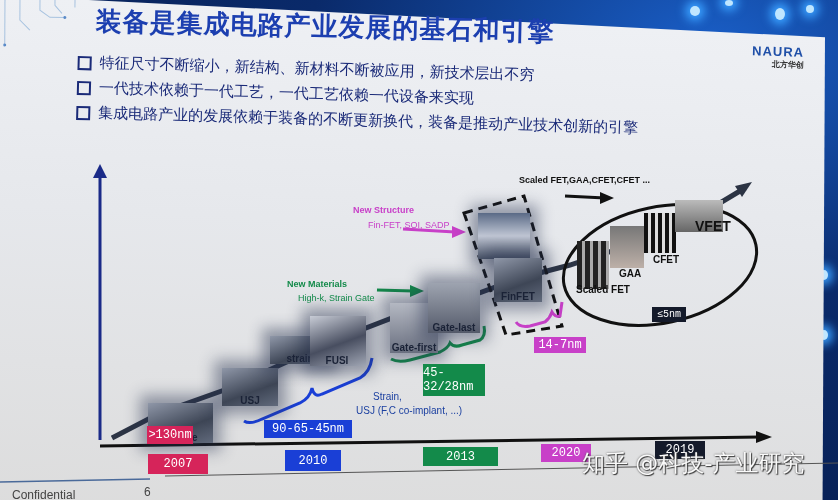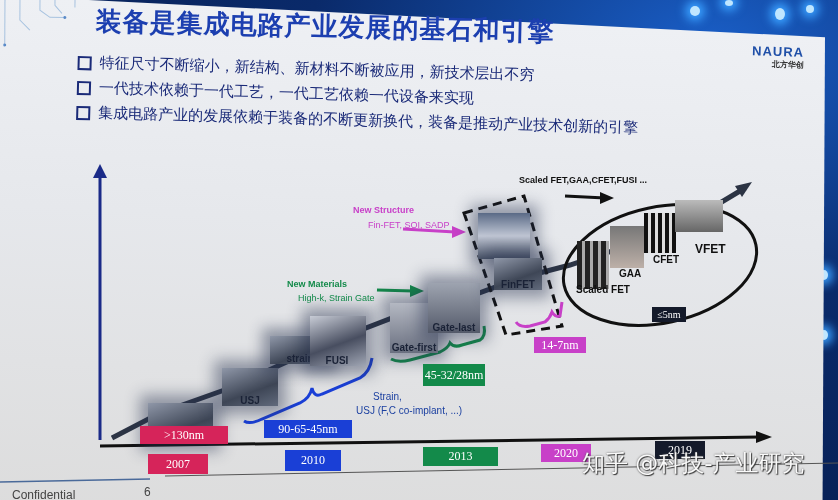--- a/index.html
+++ b/index.html
@@ -15,21 +15,21 @@
   .title { position:absolute; left:96px; top:4px; font-size:26px; font-weight:bold; color:#1c3fb0;
            letter-spacing:1px; white-space:nowrap; font-family:"DejaVu Sans",sans-serif;
            transform:rotate(1.3deg); transform-origin:0 0; }
   .logo { position:absolute; left:752px; top:44px; text-align:right; transform:rotate(1.5deg); }
   .logo .brand { font-size:13px; font-weight:bold; color:#2050a8; letter-spacing:1px; font-family:"Liberation Sans",sans-serif; }
   .logo .sub { font-size:8px; color:#333; font-weight:bold; }
   .bullets { position:absolute; left:78px; top:50px; transform:rotate(1.6deg); transform-origin:0 0; }
   .bullet { display:flex; align-items:center; height:25px; font-size:15px; color:#1a2a78; white-space:nowrap; }
   .bullet .box { width:10px; height:10px; border:2.5px solid #1a2a78; margin-right:8px; flex:none; }
   .lbl { position:absolute; white-space:nowrap; font-family:"Liberation Sans",sans-serif; }
-  .tag { position:absolute; color:#fff; font-size:12px; font-family:Liberation Serif, serif;
+  .tag { position:absolute; color:#fff; font-size:12px; font-family:Liberation Mono, monospace;
          display:flex; align-items:center; justify-content:center; }
   .pic { position:absolute; background:linear-gradient(160deg,#8f97a8,#3e4656 60%,#616a7c);
          box-shadow:0 0 14px 8px rgba(40,50,80,0.45); }
   .pic .cap { position:absolute; bottom:0; left:0; right:0; text-align:center; font-size:10px;
               font-weight:bold; color:#1a2236; font-family:"Liberation Sans",sans-serif; }
   .watermark { position:absolute; left:582px; top:448px; font-size:23px; color:#fafafa;
                text-shadow:0 0 2px #555, 1px 1px 1px #333; white-space:nowrap; }
   .footer-text { position:absolute; font-size:12px; color:#444; font-family:"Liberation Sans",sans-serif; }
 </style>
 </head>
@@ -129,44 +129,44 @@
   </div>
   <div class="pic" style="left:390px;top:303px;width:48px;height:50px;background:linear-gradient(180deg,#b4b8c2,#6a7080);">
     <span class="cap">Gate-first</span>
   </div>
   <div class="pic" style="left:428px;top:283px;width:52px;height:50px;background:linear-gradient(180deg,#9ea4b0,#545a6a);">
     <span class="cap">Gate-last</span>
   </div>
   <div class="pic" style="left:478px;top:213px;width:52px;height:46px;background:linear-gradient(180deg,#5a6a86,#c0c6d4 50%,#485266);">
     <span class="cap"></span>
   </div>
-  <div class="pic" style="left:494px;top:258px;width:48px;height:32px;">
+  <div class="pic" style="left:494px;top:258px;width:48px;height:44px;">
     <span class="cap">FinFET</span>
   </div>
   <div class="pic" style="left:577px;top:241px;width:32px;height:48px;background:repeating-linear-gradient(90deg,#222 0 5px,#aaa 5px 8px);box-shadow:none;"></div>
   <div class="pic" style="left:610px;top:226px;width:34px;height:42px;background:linear-gradient(180deg,#777,#bdb0a8);box-shadow:none;"></div>
   <div class="pic" style="left:644px;top:213px;width:32px;height:40px;background:repeating-linear-gradient(90deg,#111 0 4px,#ddd 4px 7px);box-shadow:none;"></div>
   <div class="pic" style="left:675px;top:200px;width:48px;height:32px;background:linear-gradient(180deg,#bbb,#666);box-shadow:none;"></div>
 
   <span class="lbl" style="left:576px;top:284px;font-size:10px;font-weight:bold;color:#111;">Scaled FET</span>
   <span class="lbl" style="left:619px;top:268px;font-size:10px;font-weight:bold;color:#111;">GAA</span>
   <span class="lbl" style="left:653px;top:254px;font-size:10px;font-weight:bold;color:#111;">CFET</span>
-  <span class="lbl" style="left:695px;top:242px;font-size:12px;font-weight:bold;color:#111;">VFET</span>
+  <span class="lbl" style="left:695px;top:218px;font-size:14px;font-weight:bold;color:#111;">VFET</span>
 
-  <span class="lbl" style="left:519px;top:175px;font-size:9px;font-weight:bold;color:#111;">Scaled FET,GAA,CFET,FUSI ...</span>
+  <span class="lbl" style="left:519px;top:175px;font-size:9px;font-weight:bold;color:#111;">Scaled FET,GAA,CFET,CFET ...</span>
   <span class="lbl" style="left:353px;top:205px;font-size:9px;font-weight:bold;color:#c840c8;">New Structure</span>
   <span class="lbl" style="left:368px;top:220px;font-size:9px;color:#c840c8;">Fin-FET, SOI, SADP</span>
   <span class="lbl" style="left:287px;top:279px;font-size:9px;font-weight:bold;color:#138a4a;">New Materials</span>
   <span class="lbl" style="left:298px;top:293px;font-size:9px;color:#138a4a;">High-k, Strain Gate</span>
   <span class="lbl" style="left:356px;top:391px;font-size:10px;color:#1a3fa0;margin-left:17px;">Strain,</span>
   <span class="lbl" style="left:356px;top:405px;font-size:10px;color:#1a3fa0;">USJ (F,C co-implant, ...)</span>
 
-  <div class="tag" style="left:140px;top:426px;width:88px;height:18px;background:#d6245a;">&gt;130nm</div>
+  <div class="tag" style="left:147px;top:426px;width:46px;height:18px;background:#d6245a;">&gt;130nm</div>
   <div class="tag" style="left:264px;top:420px;width:88px;height:18px;background:#1a3fd6;">90-65-45nm</div>
-  <div class="tag" style="left:423px;top:364px;width:62px;height:22px;background:#138a4a;">45-32/28nm</div>
+  <div class="tag" style="left:423px;top:364px;width:62px;height:32px;background:#138a4a;">45-32/28nm</div>
   <div class="tag" style="left:534px;top:337px;width:52px;height:16px;background:#c840c8;">14-7nm</div>
   <div class="tag" style="left:652px;top:307px;width:34px;height:15px;background:#141a2a;font-size:10px;">≤5nm</div>
 
   <div class="tag" style="left:148px;top:454px;width:60px;height:20px;background:#d6245a;">2007</div>
   <div class="tag" style="left:285px;top:450px;width:56px;height:21px;background:#1a3fd6;">2010</div>
   <div class="tag" style="left:423px;top:447px;width:75px;height:19px;background:#138a4a;">2013</div>
   <div class="tag" style="left:541px;top:444px;width:50px;height:18px;background:#c840c8;">2020</div>
   <div class="tag" style="left:655px;top:441px;width:50px;height:18px;background:#141a2a;">2019</div>
 
   <span class="footer-text" style="left:12px;top:488px;">Confidential</span>

